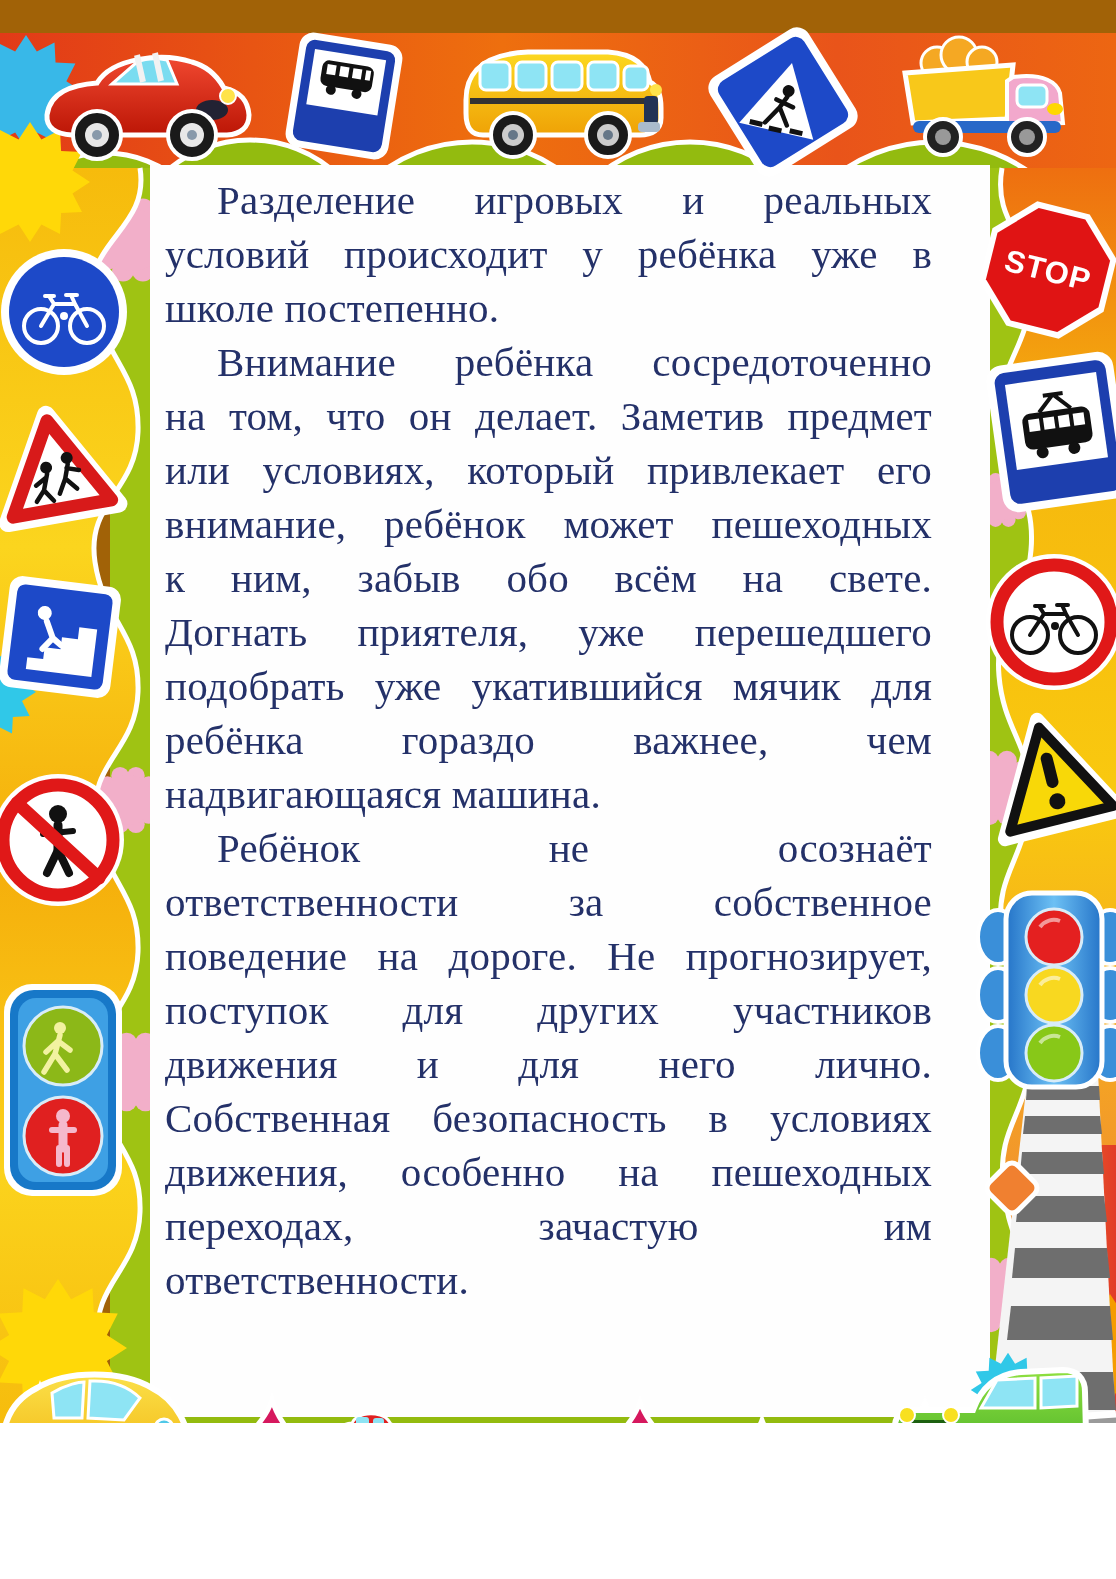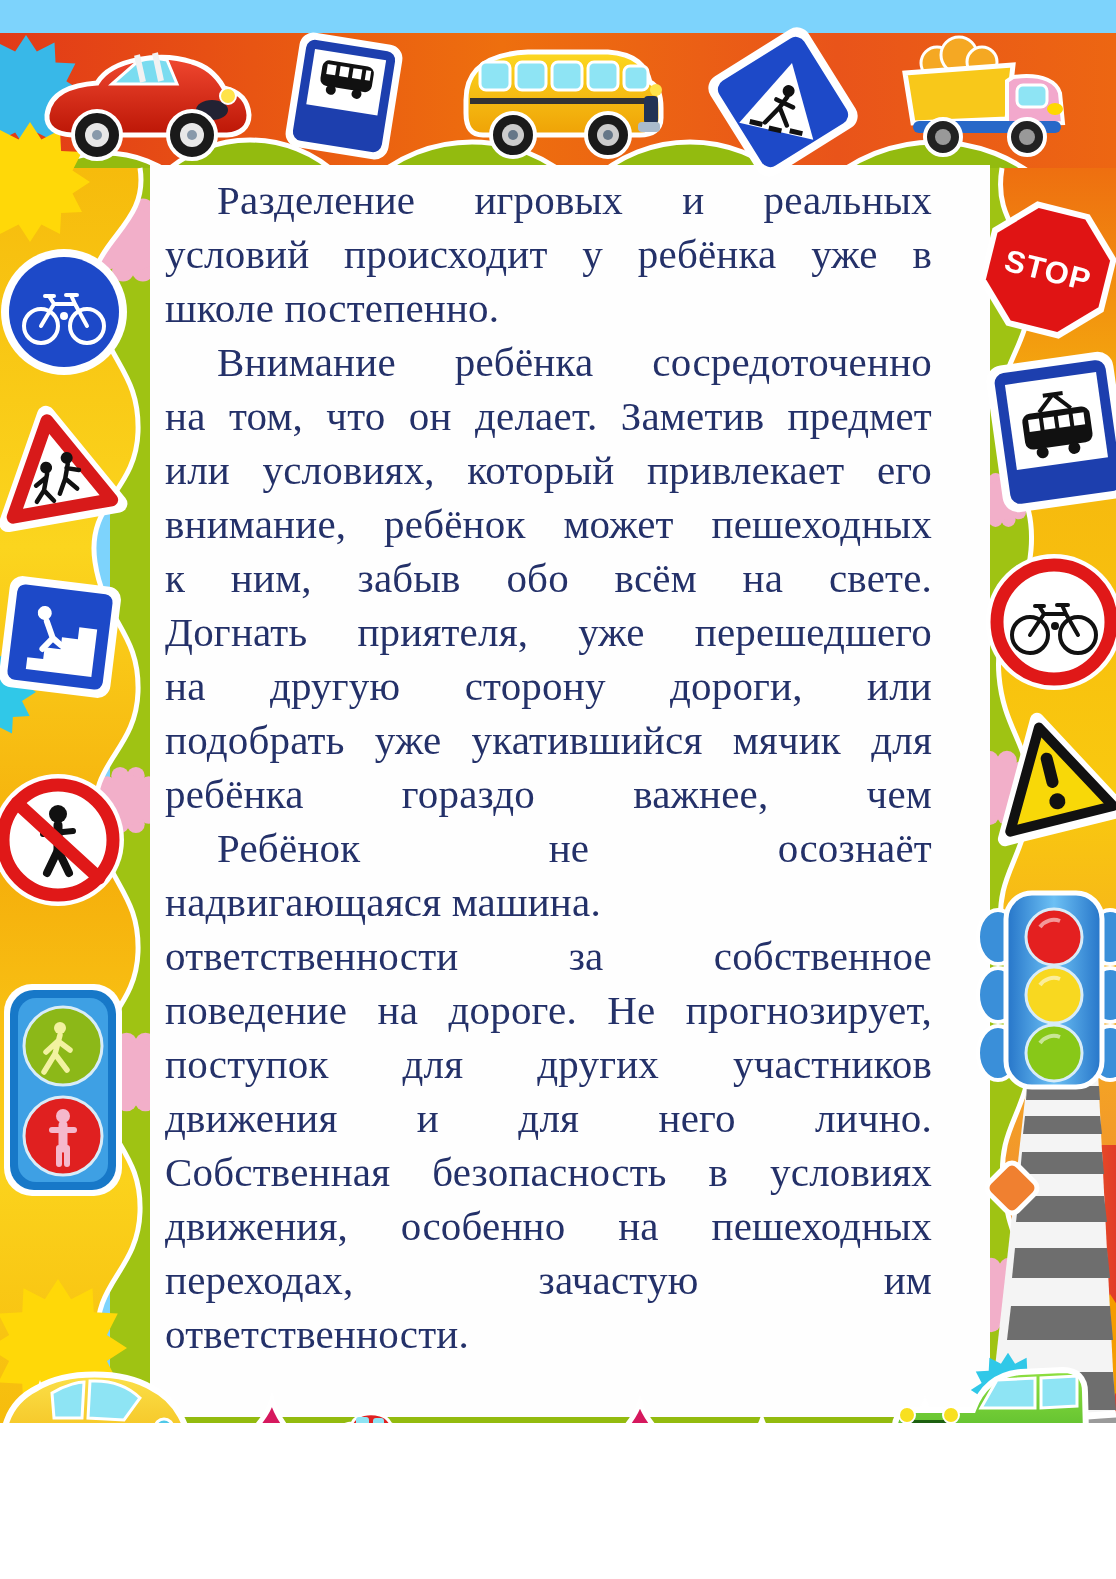--- a/index.html
+++ b/index.html
@@ -1,16 +1,16 @@
 <!DOCTYPE html>
 <html><head>
 <meta charset="utf-8">
 <style>
   html,body{margin:0;padding:0;background:#fff;}
-  .page{position:relative;width:1116px;height:1423px;background:#7dd3fc;overflow:hidden;
+  .page{position:relative;width:1116px;height:1423px;background:#a16207;overflow:hidden;
         font-family:"Liberation Serif",serif;}
   .layer{position:absolute;left:0;top:0;width:1116px;height:1579px;}
   svg{display:block}
   .panel{position:absolute;left:150px;top:165px;width:840px;height:1252px;background:#fefefe;
          z-index:1;box-sizing:border-box;padding:8px 58px 0 15px;}
   .ln{font-size:41px;line-height:54px;height:54px;color:#243169;letter-spacing:.2px;
       text-align:justify;text-align-last:justify;white-space:nowrap0;}
   .ln.first{text-indent:52px;}
   .ln.last{text-align:center;text-align-last:left;}
   .stickers{z-index:2;pointer-events:none;}
@@ -107,25 +107,24 @@
 <div class="panel">
   <div class="ln first">Разделение игровых и реальных</div>
   <div class="ln">условий происходит у ребёнка уже в</div>
   <div class="ln last">школе постепенно.</div>
   <div class="ln first">Внимание ребёнка сосредоточенно</div>
   <div class="ln">на том, что он делает. Заметив предмет</div>
   <div class="ln">или условиях, который привлекает его</div>
   <div class="ln">внимание, ребёнок может пешеходных</div>
   <div class="ln">к ним, забыв обо всём на свете.</div>
   <div class="ln">Догнать приятеля, уже перешедшего</div>
-  <div class="ln">на другую сторону дороги, или</div>
   <div class="ln">подобрать уже укатившийся мячик для</div>
   <div class="ln">ребёнка гораздо важнее, чем</div>
+  <div class="ln last">надвигающаяся машина.</div>
   <div class="ln first">Ребёнок не осознаёт</div>
-  <div class="ln last">надвигающаяся машина.</div>
   <div class="ln">ответственности за собственное</div>
   <div class="ln">поведение на дороге. Не прогнозирует,</div>
   <div class="ln">поступок для других участников</div>
   <div class="ln">движения и для него лично.</div>
   <div class="ln">Собственная безопасность в условиях</div>
   <div class="ln">движения, особенно на пешеходных</div>
   <div class="ln">переходах, зачастую им</div>
   <div class="ln last">ответственности.</div>
 </div>
 

